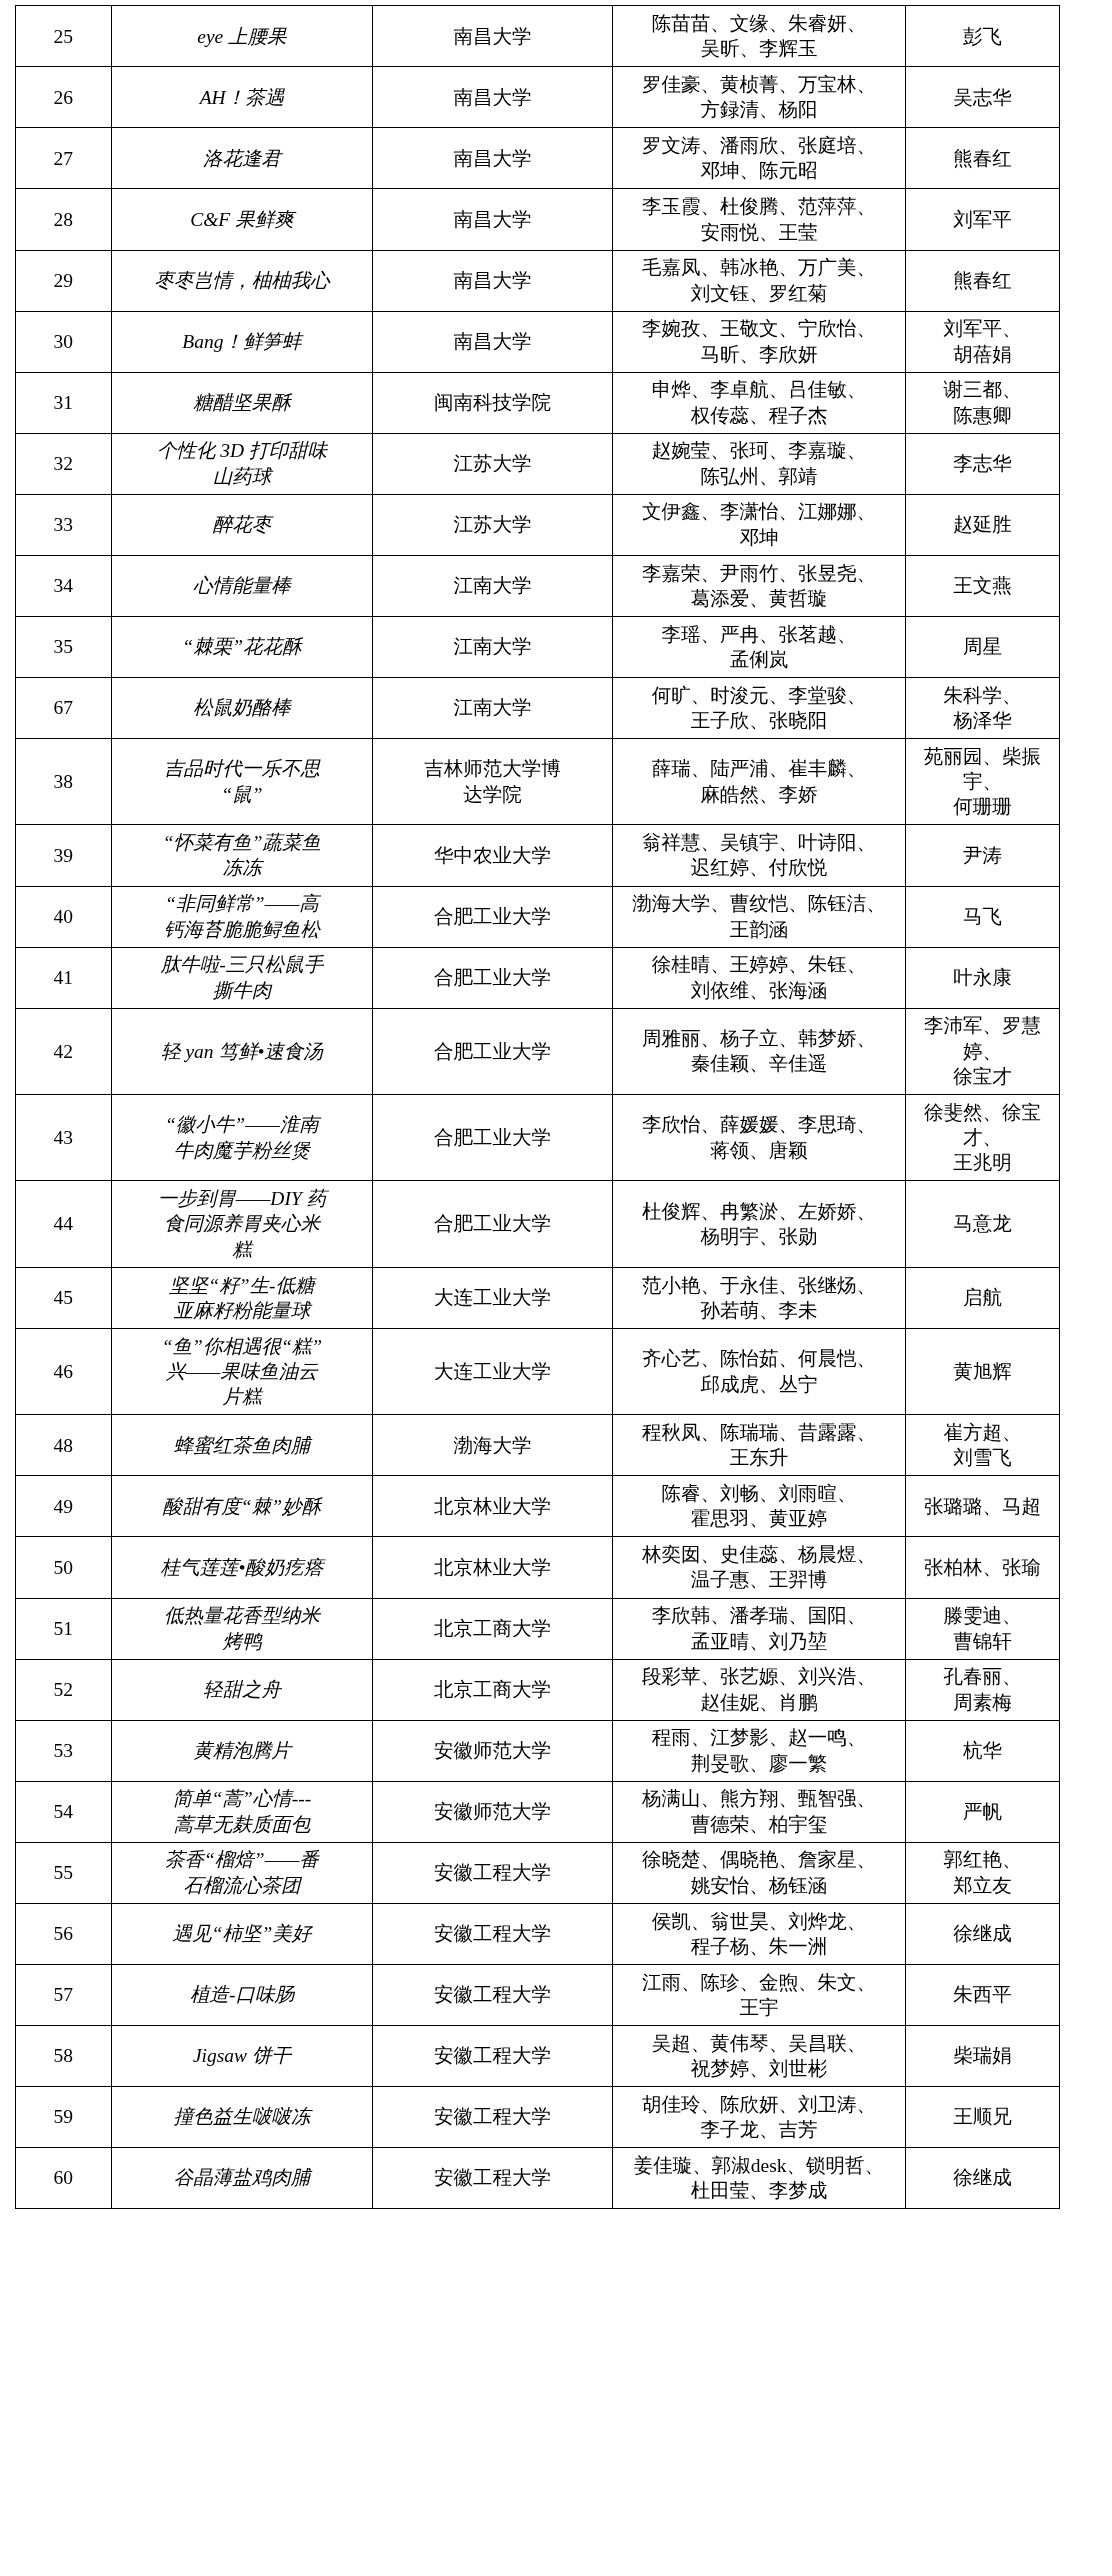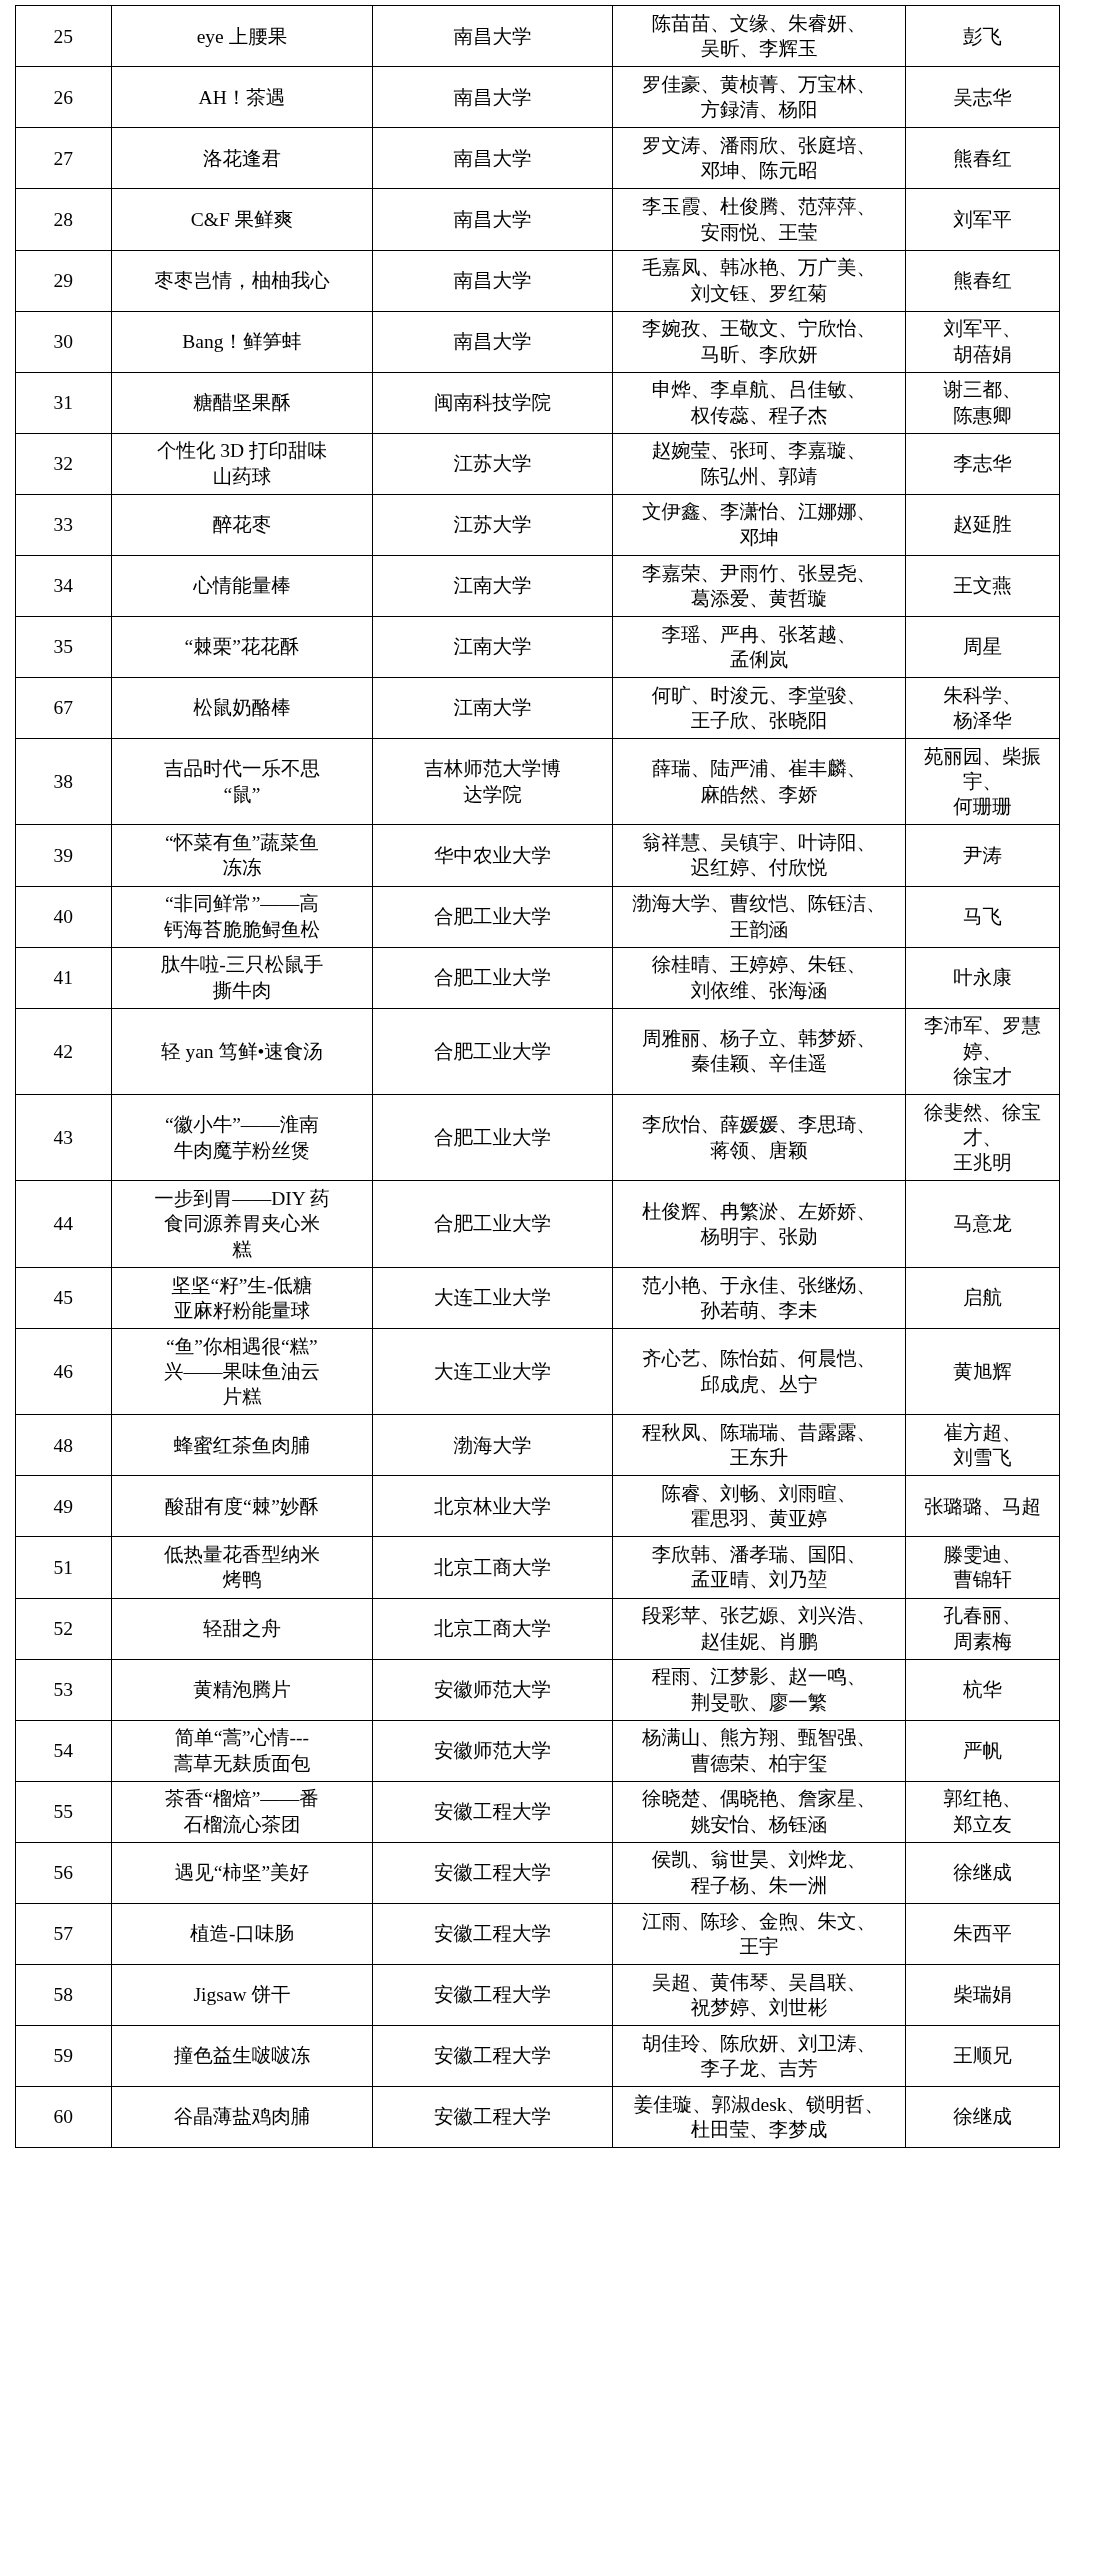--- a/index.html
+++ b/index.html
@@ -37,20 +37,21 @@
   col.c-members{ width: 28.0%; }
   col.c-advisor{ width: 14.8%; }
 
   td.index-cell {
     font-family: "Liberation Serif", "DejaVu Serif", serif;
     font-size: 20.5px;
   }
   td.name-cell {
     padding-left: 5.3px;
     padding-right: 5.3px;
+    font-style: italic;
   }
   td.members-cell {
     font-size: 19px;
     padding-left: 6.3px;
     padding-right: 6.3px;
   }
   td.advisor-cell {
     font-size: 19.5px;
   }
   .line {
@@ -379,20 +380,32 @@
           <td class="school-cell">北京林业大学</td>
           <td class="members-cell">
             <span class="line">陈睿、刘畅、刘雨暄、</span>
             <span class="line">霍思羽、黄亚婷</span>
           </td>
           <td class="advisor-cell">
             <span class="line">张璐璐、马超</span>
           </td>
         </tr>
         <tr>
+          <td class="index-cell">50</td>
+          <td class="name-cell">桂气莲莲•酸奶疙瘩</td>
+          <td class="school-cell">北京林业大学</td>
+          <td class="members-cell">
+            <span class="line">林奕囡、史佳蕊、杨晨煜、</span>
+            <span class="line">温子惠、王羿博</span>
+          </td>
+          <td class="advisor-cell">
+            <span class="line">张柏林、张瑜</span>
+          </td>
+        </tr>
+        <tr>
           <td class="index-cell">51</td>
           <td class="name-cell">
             <span class="line">低热量花香型纳米</span>
             <span class="line">烤鸭</span>
           </td>
           <td class="school-cell">北京工商大学</td>
           <td class="members-cell">
             <span class="line">李欣韩、潘孝瑞、国阳、</span>
             <span class="line">孟亚晴、刘乃堃</span>
           </td>

